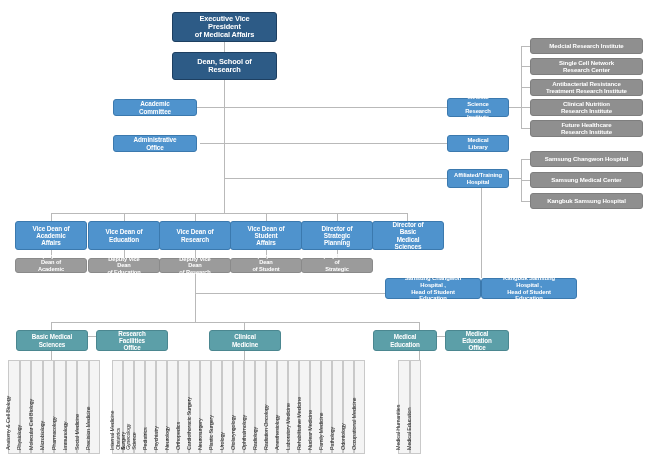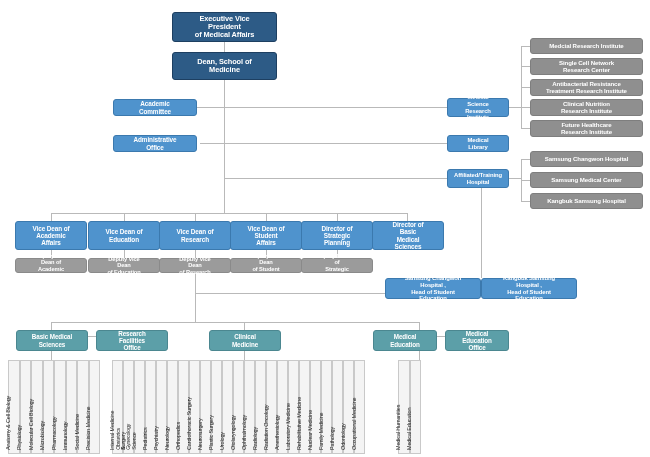--- a/index.html
+++ b/index.html
@@ -113,21 +113,21 @@
 
   <div class="ln lnv" style="left:51px;top:346px;height:14px;"></div>
   <div class="ln lnv" style="left:244px;top:346px;height:14px;"></div>
   <div class="ln lnv" style="left:419px;top:346px;height:14px;"></div>
 
   <div class="ln lnh" style="left:88px;top:336px;width:8px;"></div>
   <div class="ln lnh" style="left:437px;top:336px;width:8px;"></div>
 
   <div class="box navy" style="left:172px;top:12px;width:105px;height:30px;">Executive Vice President
 of Medical Affairs</div>
-  <div class="box navy" style="left:172px;top:52px;width:105px;height:28px;">Dean, School of Medicine</div>
+  <div class="box navy" style="left:172px;top:52px;width:105px;height:28px;">Dean, School of Research</div>
 
   <div class="box blue" style="left:113px;top:99px;width:84px;height:17px;">Academic Committee</div>
   <div class="box blue" style="left:113px;top:135px;width:84px;height:17px;">Administrative Office</div>
 
   <div class="box blue-sm" style="left:447px;top:98px;width:62px;height:19px;">Medical Science
 Research Institute</div>
   <div class="box blue-sm" style="left:447px;top:135px;width:62px;height:17px;">Medical Library</div>
   <div class="box blue-sm" style="left:447px;top:169px;width:62px;height:19px;">Affiliated/Training
 Hospital</div>
 

